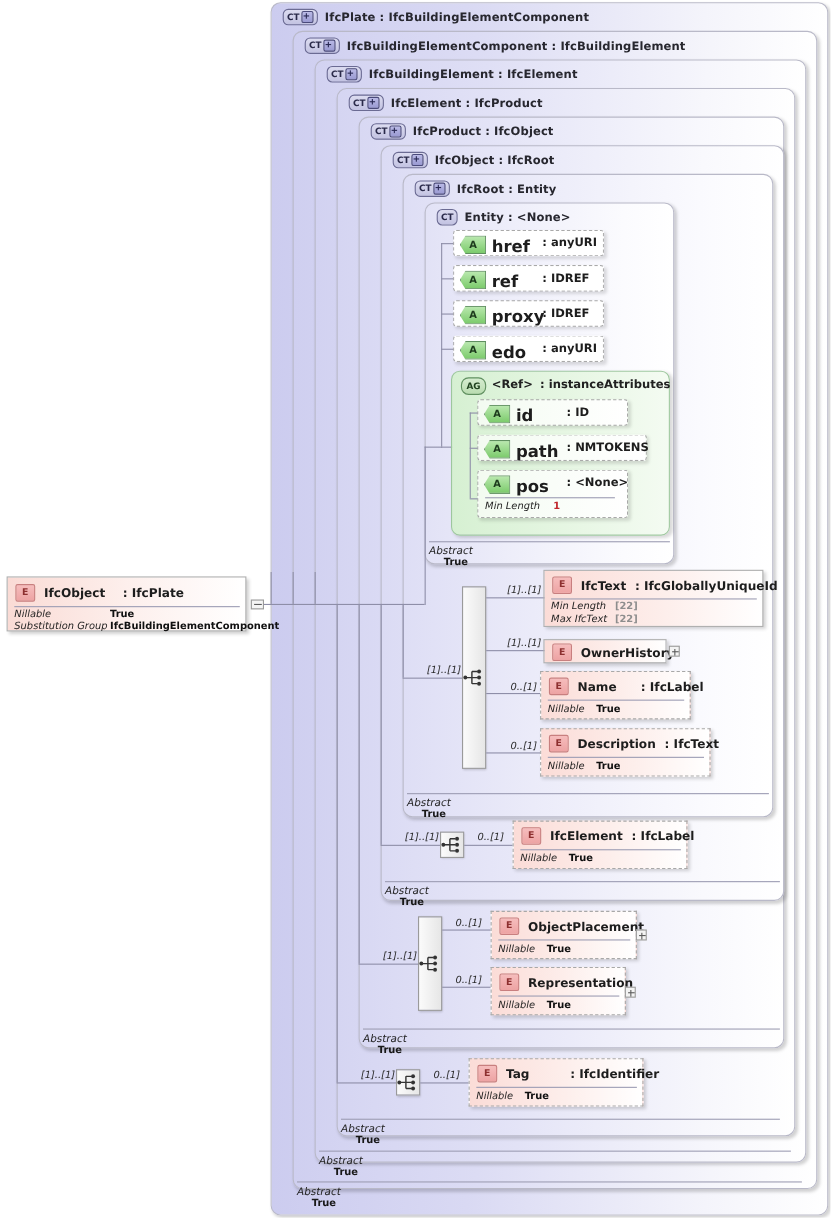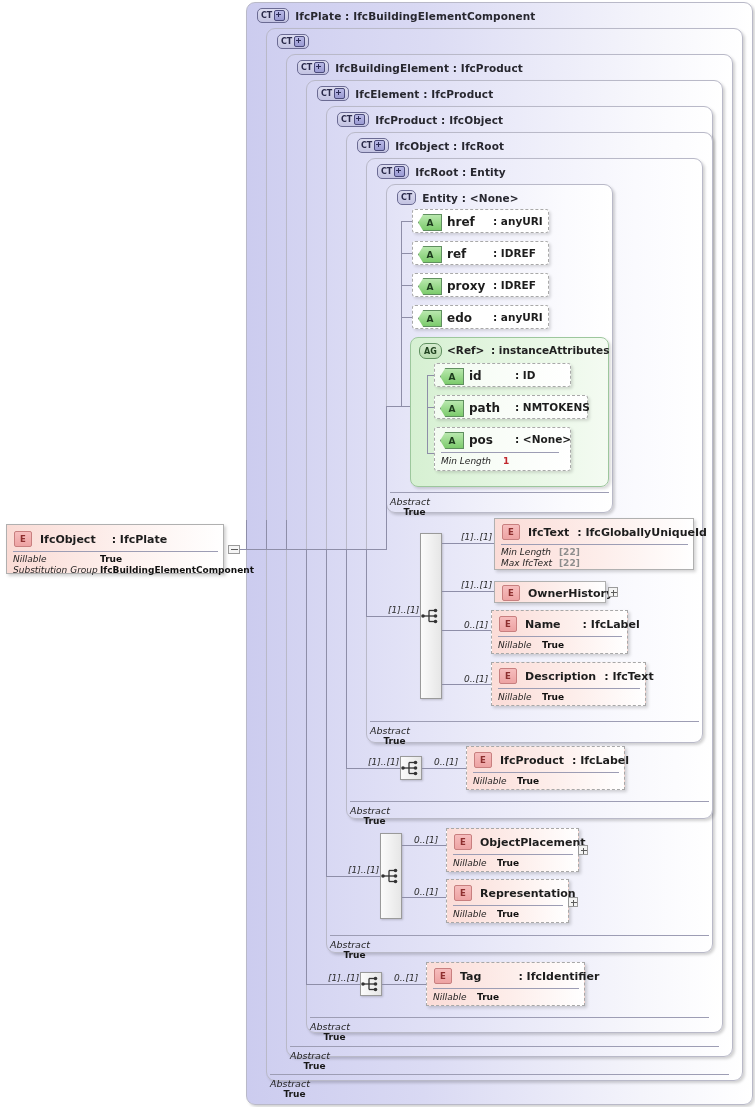--- a/index.html
+++ b/index.html
@@ -107,21 +107,21 @@
     box-shadow:2px 2px 3px rgba(0,0,0,.13);
   }
   .a-icon{
     position:absolute;left:5px;top:4px;width:22px;height:15px;
     display:flex;align-items:center;justify-content:center;
     font-size:9px;font-weight:bold;color:#1d3b1d;
     background:linear-gradient(to bottom,#b9e8ae,#7ccb6c);
     border:1px solid #5f8f5f;
     clip-path:polygon(22% 0,100% 0,100% 100%,22% 100%,0 50%);
   }
-  .a-name{position:absolute;font-size:12px;font-weight:bold;color:#1d1d1d;white-space:nowrap;}
+  .a-name{position:absolute;font-size:15px;font-weight:bold;color:#1d1d1d;white-space:nowrap;}
   .a-type{position:absolute;font-size:10.5px;font-weight:bold;color:#1d1d1d;white-space:nowrap;}
 
   
   .root-box{
     position:absolute;box-sizing:border-box;
     border:1px solid #b0b0b0;
     background:linear-gradient(to right,#fadbd5 0%,#fdefec 50%,#ffffff 100%);
     box-shadow:2px 2px 3px rgba(0,0,0,.18);
   }
 
@@ -172,27 +172,28 @@
   <div class="ct-box" style="left:246px;top:2px;width:507px;height:1103px;background:linear-gradient(to right,#ccccef 0%,#d9d9f3 35%,#f4f4fb 78%,#ffffff 100%);">
     <div class="ct-head">
       <span class="badge">CT<span class="plus"></span></span>
       <span class="ct-title">IfcPlate   : IfcBuildingElementComponent</span>
     </div>
   </div>
 
   <div class="ct-box" style="left:266px;top:28px;width:477px;height:1053px;background:linear-gradient(to right,#cfcff0 0%,#dcdcf4 35%,#f5f5fb 80%,#ffffff 100%);">
     <div class="ct-head">
       <span class="badge">CT<span class="plus"></span></span>
+      <span class="ct-title">IfcBuildingElementComponent : IfcBuildingElement</span>
     </div>
   </div>
 
   <div class="ct-box" style="left:286px;top:54px;width:447px;height:1003px;background:linear-gradient(to right,#d2d2f1 0%,#dfdff5 35%,#f6f6fc 80%,#ffffff 100%);">
     <div class="ct-head">
       <span class="badge">CT<span class="plus"></span></span>
-      <span class="ct-title">IfcBuildingElement : IfcProduct</span>
+      <span class="ct-title">IfcBuildingElement : IfcElement</span>
     </div>
   </div>
 
   <div class="ct-box" style="left:306px;top:80px;width:417px;height:953px;background:linear-gradient(to right,#d5d5f2 0%,#e2e2f6 35%,#f7f7fc 80%,#ffffff 100%);">
     <div class="ct-head">
       <span class="badge">CT<span class="plus"></span></span>
       <span class="ct-title">IfcElement : IfcProduct</span>
     </div>
   </div>
 
@@ -427,21 +428,21 @@
       <circle cx="14.5" cy="2.5" r="1.8" fill="#333"></circle>
       <circle cx="14.5" cy="8" r="1.8" fill="#333"></circle>
       <circle cx="14.5" cy="13.5" r="1.8" fill="#333"></circle>
     </svg>
   </div>
   <div class="ln lnh" style="left:422px;top:768px;width:46px;height:1px;"></div>
   <span class="card" style="left:434px;top:757px;">0..[1]</span>
   <div class="e-box dashed" style="left:466px;top:746px;width:159px;height:44px;">
     <div class="e-head">
       <span class="e-icon">E</span>
-      <span class="e-name">IfcProduct</span>
+      <span class="e-name">IfcElement</span>
       <span class="e-type" style="margin-left:8px;">: IfcLabel</span>
     </div>
     <div class="e-sep" style="left:6px;top:25px;width:146px;"></div>
     <div class="prop" style="left:6px;top:29px;">
       <span class="prop-k" style="width:44px;display:inline-block;">Nillable</span>
       <span class="prop-v">True</span>
     </div>
   </div>
 
   <div class="abs-row" style="left:350px;top:805px;">

